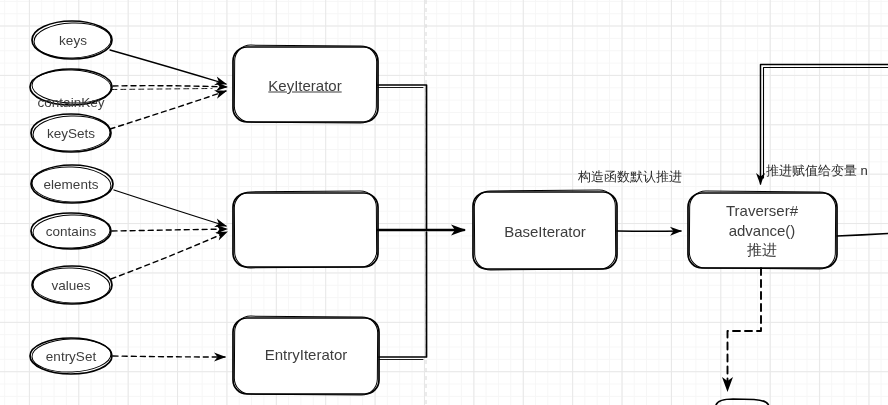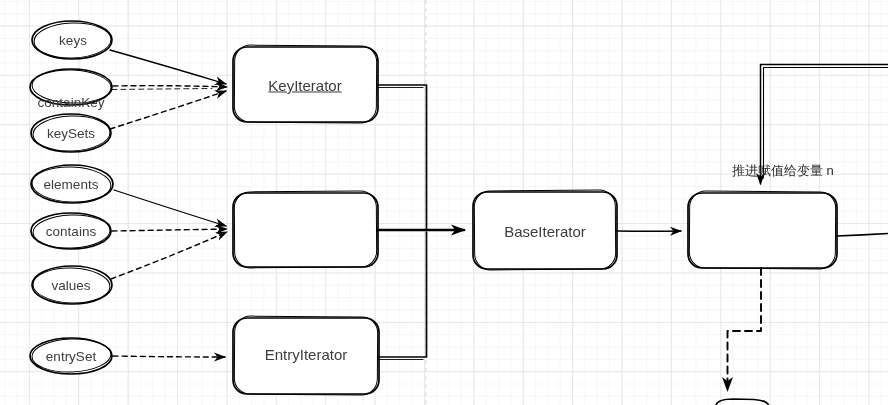--- a/index.html
+++ b/index.html
@@ -132,16 +132,22 @@
   <div class="lbl e-lbl" style="left:71px;top:133px;">keySets</div>
   <div class="lbl e-lbl" style="left:71px;top:184px;">elements</div>
   <div class="lbl e-lbl" style="left:71px;top:231px;">contains</div>
   <div class="lbl e-lbl" style="left:71px;top:285px;">values</div>
   <div class="lbl e-lbl" style="left:71px;top:356px;">entrySet</div>
 
   <div class="lbl b-lbl" style="left:305px;top:85px;text-decoration:underline;">KeyIterator</div>
   <div class="lbl b-lbl" style="left:306px;top:354px;">EntryIterator</div>
   <div class="lbl b-lbl" style="left:545px;top:231px;">BaseIterator</div>
 
+  <div class="lbl b-lbl trav" style="left:762px;top:201px;">
+    <div>Traverser#</div>
+    <div>advance()</div>
+    <div>推进</div>
+  </div>
 
-  <div class="lbl cn" style="left:732px;top:171px;transform:translateY(-50%);text-align:left;">推进赋值给变量 n</div>
+  <div class="lbl cn" style="left:630px;top:177px;">构造函数默认推进</div>
+  <div class="lbl cn" style="left:766px;top:171px;transform:translateY(-50%);text-align:left;">推进赋值给变量 n</div>
 
 </div>
 
 </body></html>

